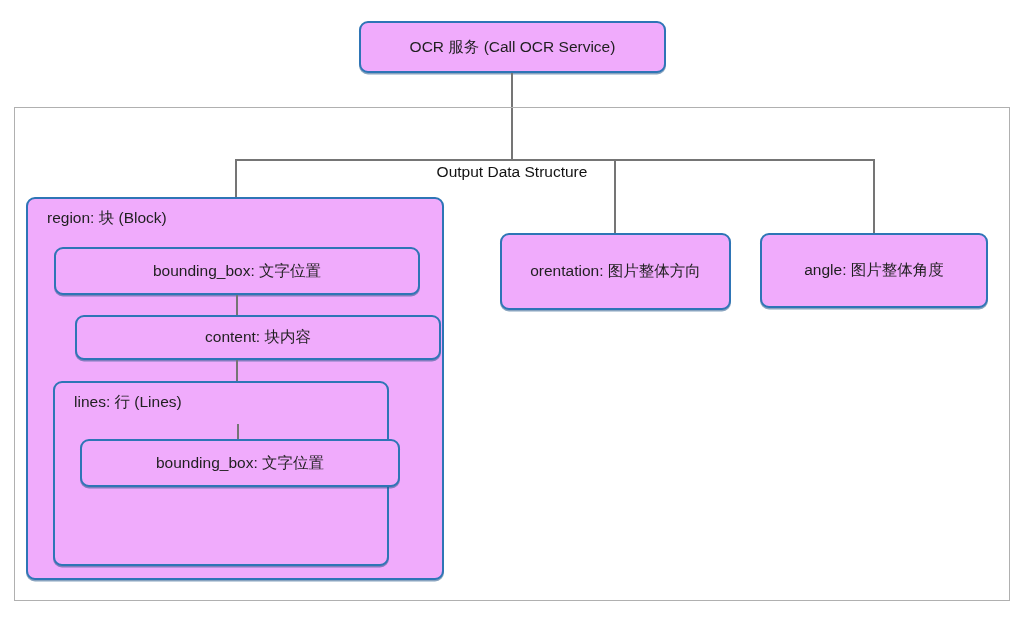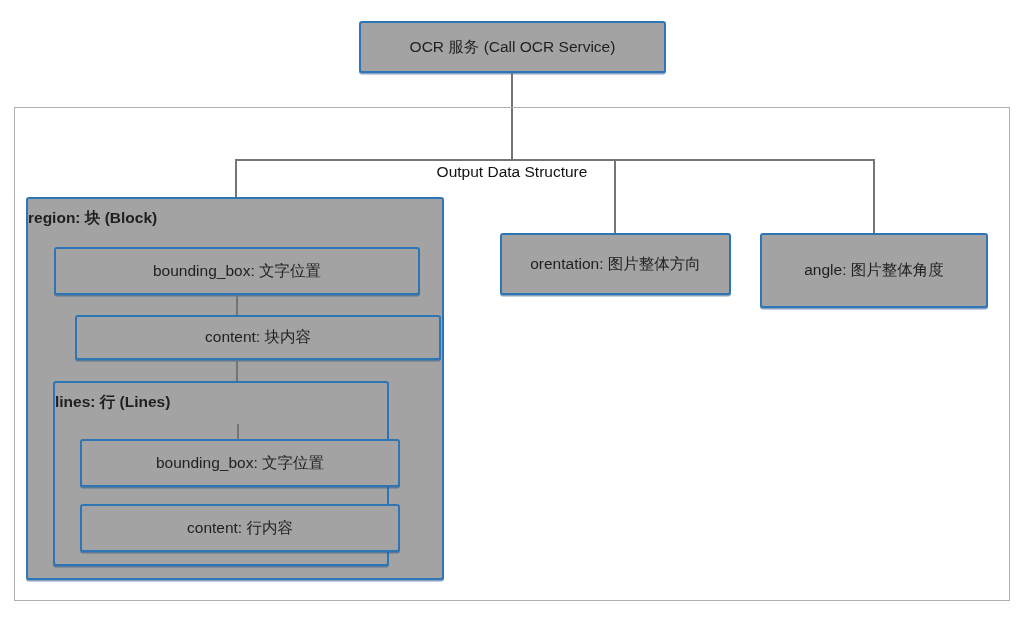--- a/index.html
+++ b/index.html
@@ -12,41 +12,40 @@
     position: relative;
     width: 1024px;
     height: 620px;
     background: #ffffff;
     overflow: hidden;
     color: #1a1a1a;
   }
   .node {
     position: absolute;
     box-sizing: border-box;
-    background: #a3a3a3;
+    background: #f0abfc;
     border: 2px solid #2e75b6;
-    border-radius: 3px;
+    border-radius: 9px;
     display: flex;
     align-items: center;
     justify-content: center;
     font-size: 15.5px;
     color: #1f1f1f;
     box-shadow: 0 1.5px 0 rgba(38, 88, 138, 0.55);
   }
   .node.group {
     display: block;
   }
   .group-label {
     position: absolute;
-    left: 0;
+    left: 19px;
     top: 9px;
     font-size: 15.5px;
     color: #1f1f1f;
     white-space: nowrap;
-    font-weight: bold;
   }
   .outer-container {
     position: absolute;
     left: 14px;
     top: 107px;
     width: 996px;
     height: 494px;
     box-sizing: border-box;
     border: 1px solid #b0b0b0;
     background: transparent;
@@ -107,27 +106,24 @@
     <div class="node group" style="left:25px; top:182px; width:336px; height:185px;padding-left:44px;">
 
       <span class="group-label">lines: 行 (Lines)</span>
 
       <div class="connector v-line" style="left:182px; top:41px; height:15px;"></div>
 
       <div class="node" style="left:25px; top:56px; width:320px; height:48px;">
         <span>bounding_box: 文字位置</span>
       </div>
 
-      <div class="node" style="left:25px; top:121px; width:320px; height:48px;">
-        <span>content: 行内容</span>
-      </div>
     </div>
   </div>
 
-  <div class="node" style="left:500px; top:233px; width:231px; height:62px;">
+  <div class="node" style="left:500px; top:233px; width:231px; height:77px;">
     <span>orentation: 图片整体方向</span>
   </div>
 
   <div class="node" style="left:760px; top:233px; width:228px; height:75px;">
     <span>angle: 图片整体角度</span>
   </div>
 
 </div>
 
 </body></html>

